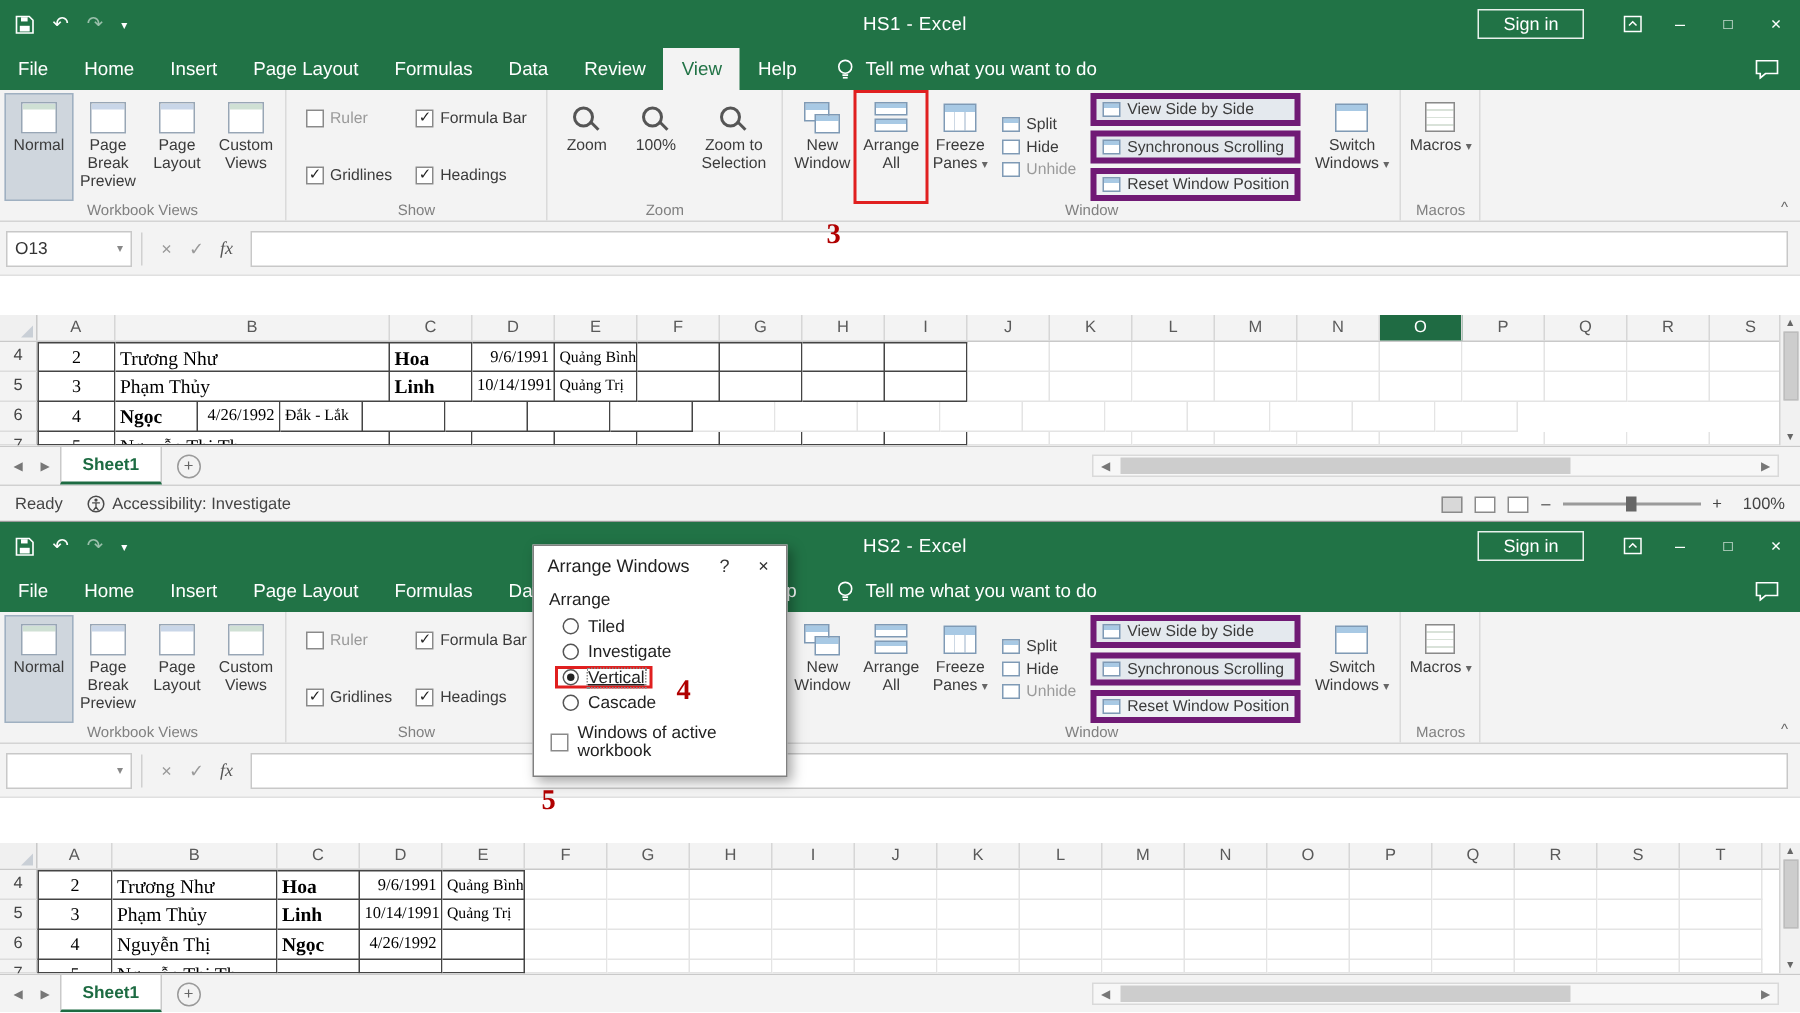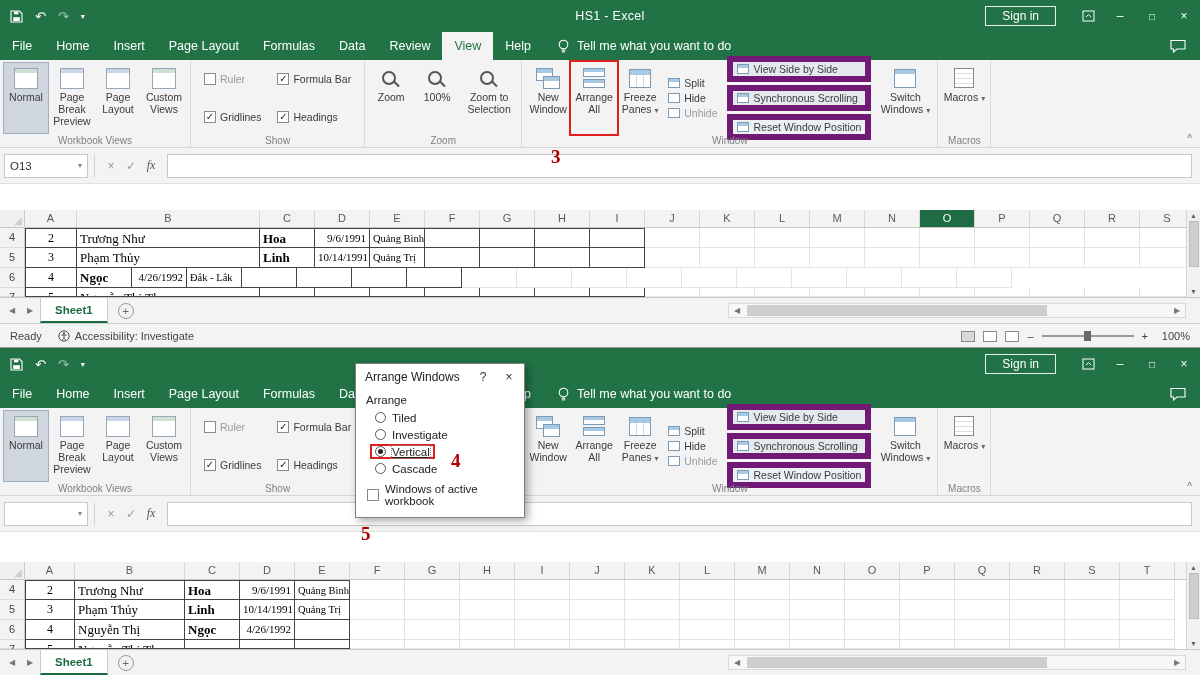--- a/index.html
+++ b/index.html
@@ -35,21 +35,21 @@
 .glabel{position:absolute;left:0;right:0;bottom:1px;text-align:center;font-size:10px;color:#808080;}
 .bigbtn{width:46px;display:flex;flex-direction:column;align-items:center;gap:2px;padding-top:4px;text-align:center;line-height:1.12;position:relative;}
 .bigbtn.w56{width:58px;}
 .bigbtn.sel{background:#cfd6dd;border:1px solid #9fb0c1;padding-top:3px;}
 .ic{height:24px;display:flex;align-items:center;justify-content:center;}
 .caret{font-size:8px;color:#666;}
 .show2{display:grid;grid-template-rows:1fr 1fr;grid-auto-flow:column;gap:4px 16px;align-content:center;padding:0 10px;}
 .smallitem{display:flex;align-items:center;gap:4px;font-size:10.5px;white-space:nowrap;}
 .smallitem.dim,.dim{color:#9a9a9a;}
 .col3{display:flex;flex-direction:column;justify-content:center;gap:3px;padding:0 5px;}
-.framed{background:#e4e9ee;border:6px solid #701a75;padding:1px 4px;}
+.framed{background:#e4e9ee;border:4px solid #701a75;padding:1px 4px;}
 .framed.lite{background:#eef1f4;}
 .collapse{position:absolute;right:8px;bottom:3px;font-size:10px;color:#666;}
 .redframe{outline:2px solid #e01f1f;outline-offset:0;}
 
 
 .chk{width:12px;height:12px;border:1px solid #8a8a8a;background:#fff;font-size:10px;line-height:10px;text-align:center;color:#222;flex:0 0 auto;}
 .chk.on::before{content:"✓";}
 .sheeticon{width:24px;height:21px;border:1px solid #98a6b5;background:#fff;box-shadow:inset 0 4px #cfe0d4;}
 .sheeticon.alt{box-shadow:inset 0 4px #c9d6e8;}
 .mag{width:14px;height:14px;border:2px solid #555;border-radius:50%;position:relative;margin-right:4px;}
@@ -528,20 +528,21 @@
             <svg width="13" height="13" viewBox="0 0 13 13">
               <path d="M1 1 h8.5 L12 3.5 V12 H1 Z" fill="none" stroke="#fff" stroke-width="1.1"></path>
               <rect x="3.2" y="7.2" width="6.6" height="3.8" fill="#fff"></rect>
               <rect x="4" y="1.5" width="4.4" height="2.8" fill="#fff"></rect>
             </svg>
           </span>
         <span class="gl">↶</span>
         <span class="gl dim">↷</span>
         <span class="gl caret">▾</span>
       </div>
+      <div class="title-text">HS2  -  Excel</div>
       <div class="tb-right">
         <span class="signin">Sign in</span>
         <span class="tbbtn">
             <svg width="13" height="12" viewBox="0 0 13 12">
               <rect x="1" y="1" width="11" height="10" fill="none" stroke="#fff"></rect>
               <path d="M4 7 l2.5 -2.5 L9 7" fill="none" stroke="#fff"></path>
             </svg>
           </span>
         <span class="tbbtn">–</span>
         <span class="tbbtn small">□</span>

